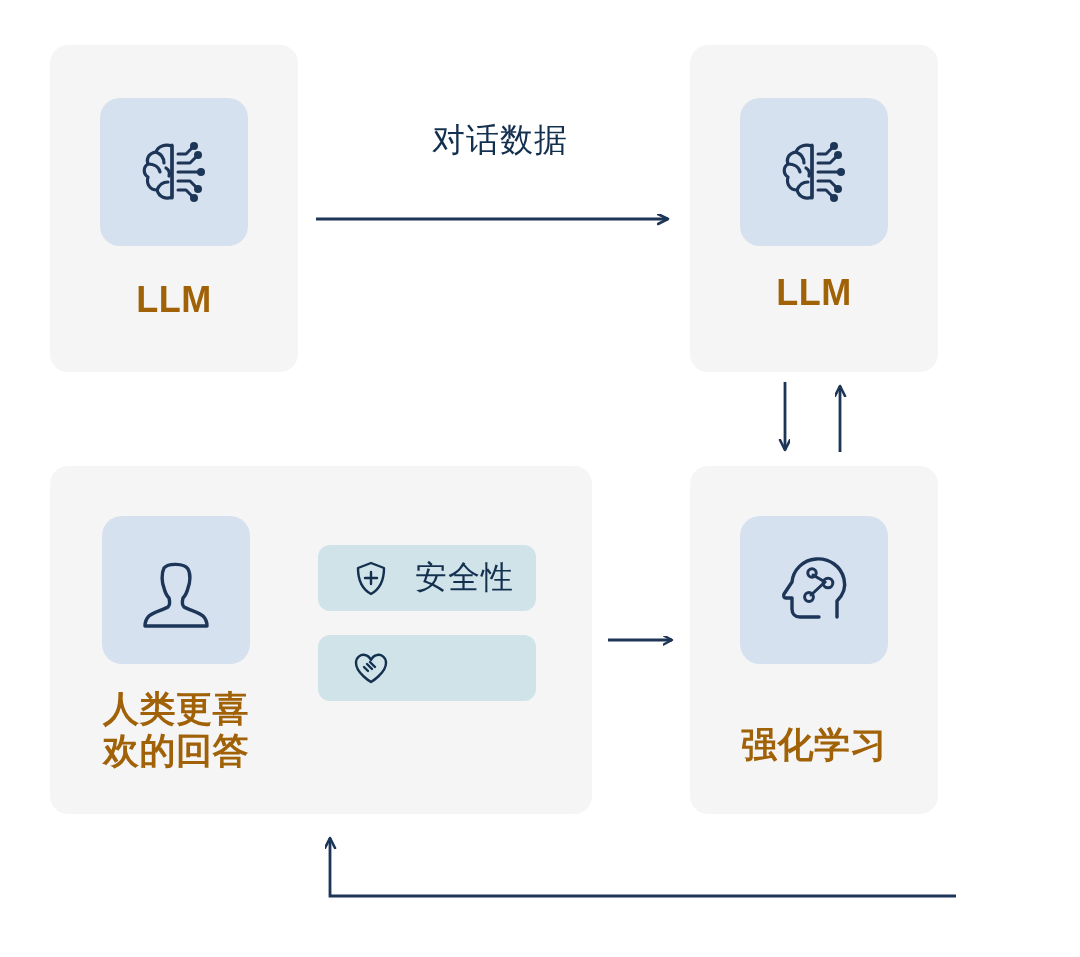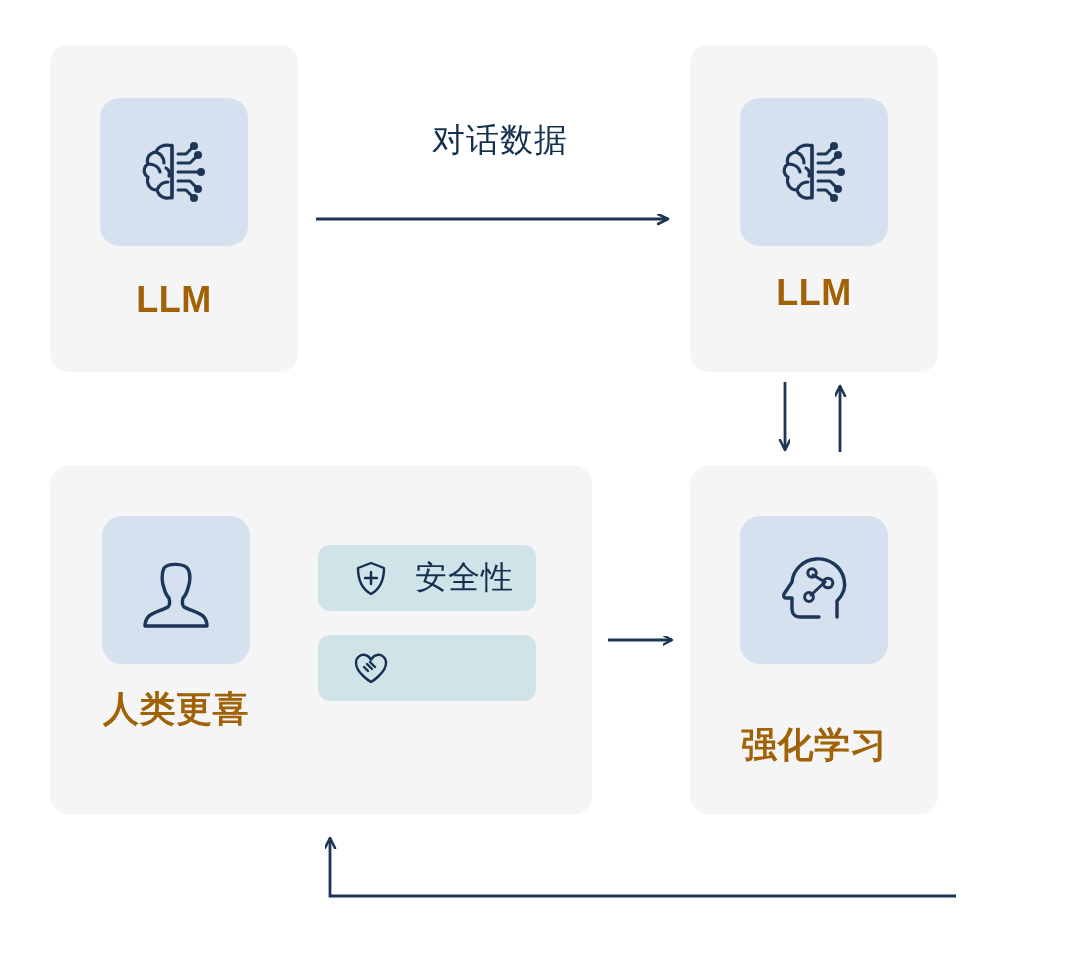--- a/index.html
+++ b/index.html
@@ -248,20 +248,21 @@
                      C57,48 55,52 53,54 C52,58 52,61 54,63
                      C59,66 69,68 73,72 C76,75 77,79 77,82 L15,82
                      C15,79 16,75 19,72 C23,68 33,66 38,63
                      C40,61 40,58 39,54 C37,52 35,48 34,44
                      C32,39 31,30 34,24 Z"></path>
           </g>
         </svg>
       </div>
       <div class="card-label">
         <span>人类更喜</span>
+        <span class="l2">欢的回答</span>
       </div>
     </div>
 
     <div class="pill-col">
       <div class="pill">
         <svg class="pill-icon" width="40" height="40" viewBox="0 0 40 40">
           <g fill="none" stroke="#14304f" stroke-width="2.4" stroke-linecap="round" stroke-linejoin="round">
             <path d="M20,5 L33,10 C33,22 29,31 20,36 C11,31 7,22 7,10 Z"></path>
             <line x1="20" y1="14" x2="20" y2="26"></line>
             <line x1="14" y1="20" x2="26" y2="20"></line>

